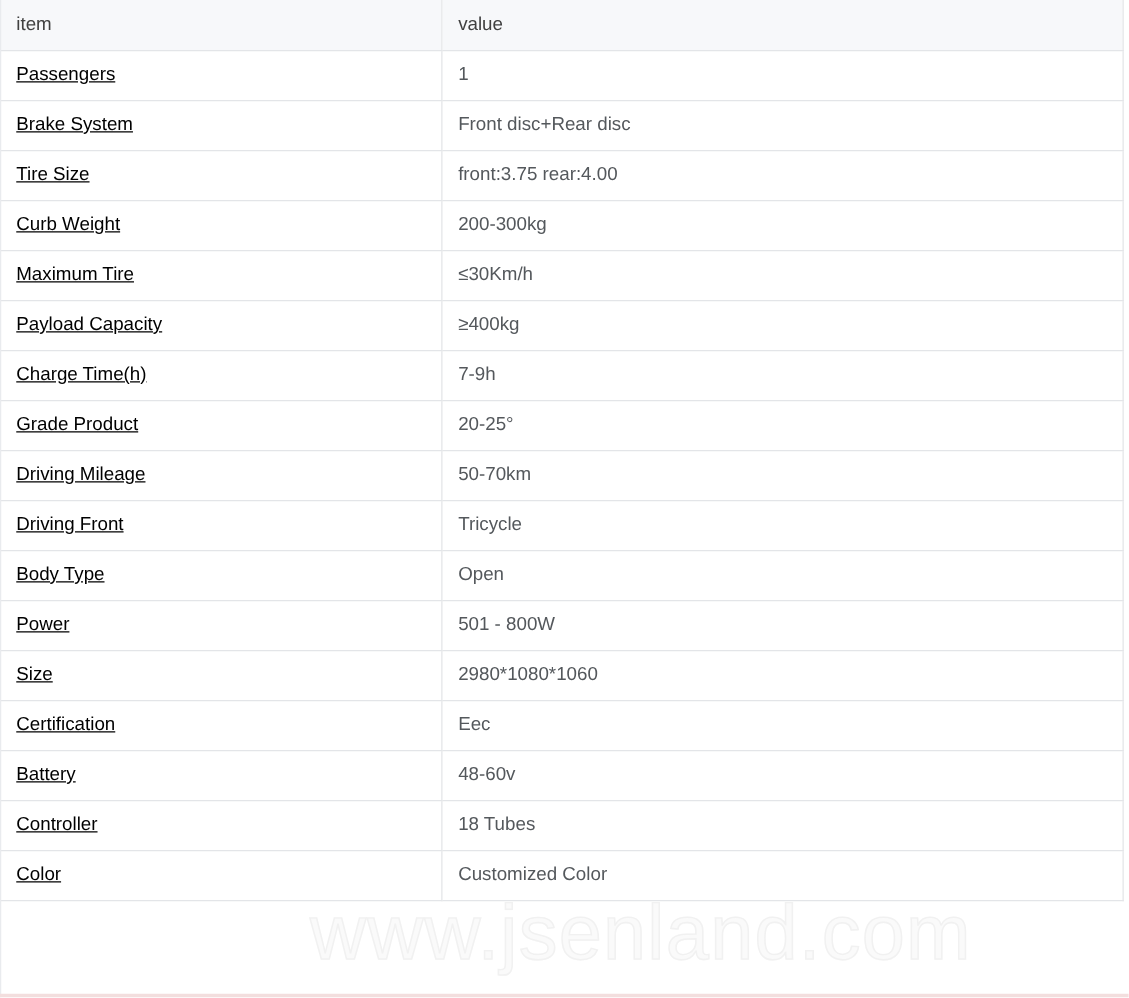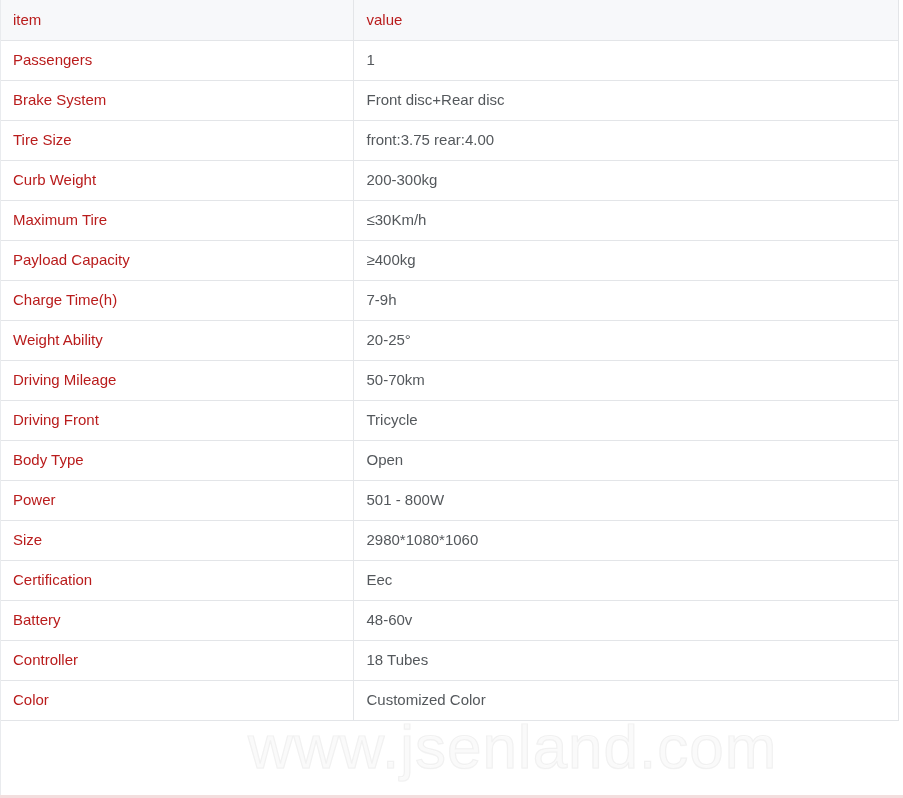--- a/index.html
+++ b/index.html
@@ -52,26 +52,27 @@
     overflow: hidden;
   }
 
   table.spec-table th:last-child,
   table.spec-table td:last-child {
     border-right: 1px solid #e3e5e8;
   }
 
   table.spec-table thead th {
     background: #f7f8fa;
-    color: #b91c1c;
+    color: #404040;
     border-bottom: 1px solid #e3e5e8;
   }
 
   table.spec-table tbody td.cell-item {
-    color: #b91c1c;
+    color: #000000;
+    text-decoration: underline;
   }
   table.spec-table tbody td.cell-value {
     color: #54585c;
   }
 
   
   #left-rule {
     position: absolute;
     left: 0;
     top: 0;
@@ -149,21 +150,21 @@
         </tr>
         <tr>
           <td class="cell-item">Payload Capacity</td>
           <td class="cell-value">≥400kg</td>
         </tr>
         <tr>
           <td class="cell-item">Charge Time(h)</td>
           <td class="cell-value">7-9h</td>
         </tr>
         <tr>
-          <td class="cell-item">Weight Ability</td>
+          <td class="cell-item">Grade Product</td>
           <td class="cell-value">20-25°</td>
         </tr>
         <tr>
           <td class="cell-item">Driving Mileage</td>
           <td class="cell-value">50-70km</td>
         </tr>
         <tr>
           <td class="cell-item">Driving Front</td>
           <td class="cell-value">Tricycle</td>
         </tr>

